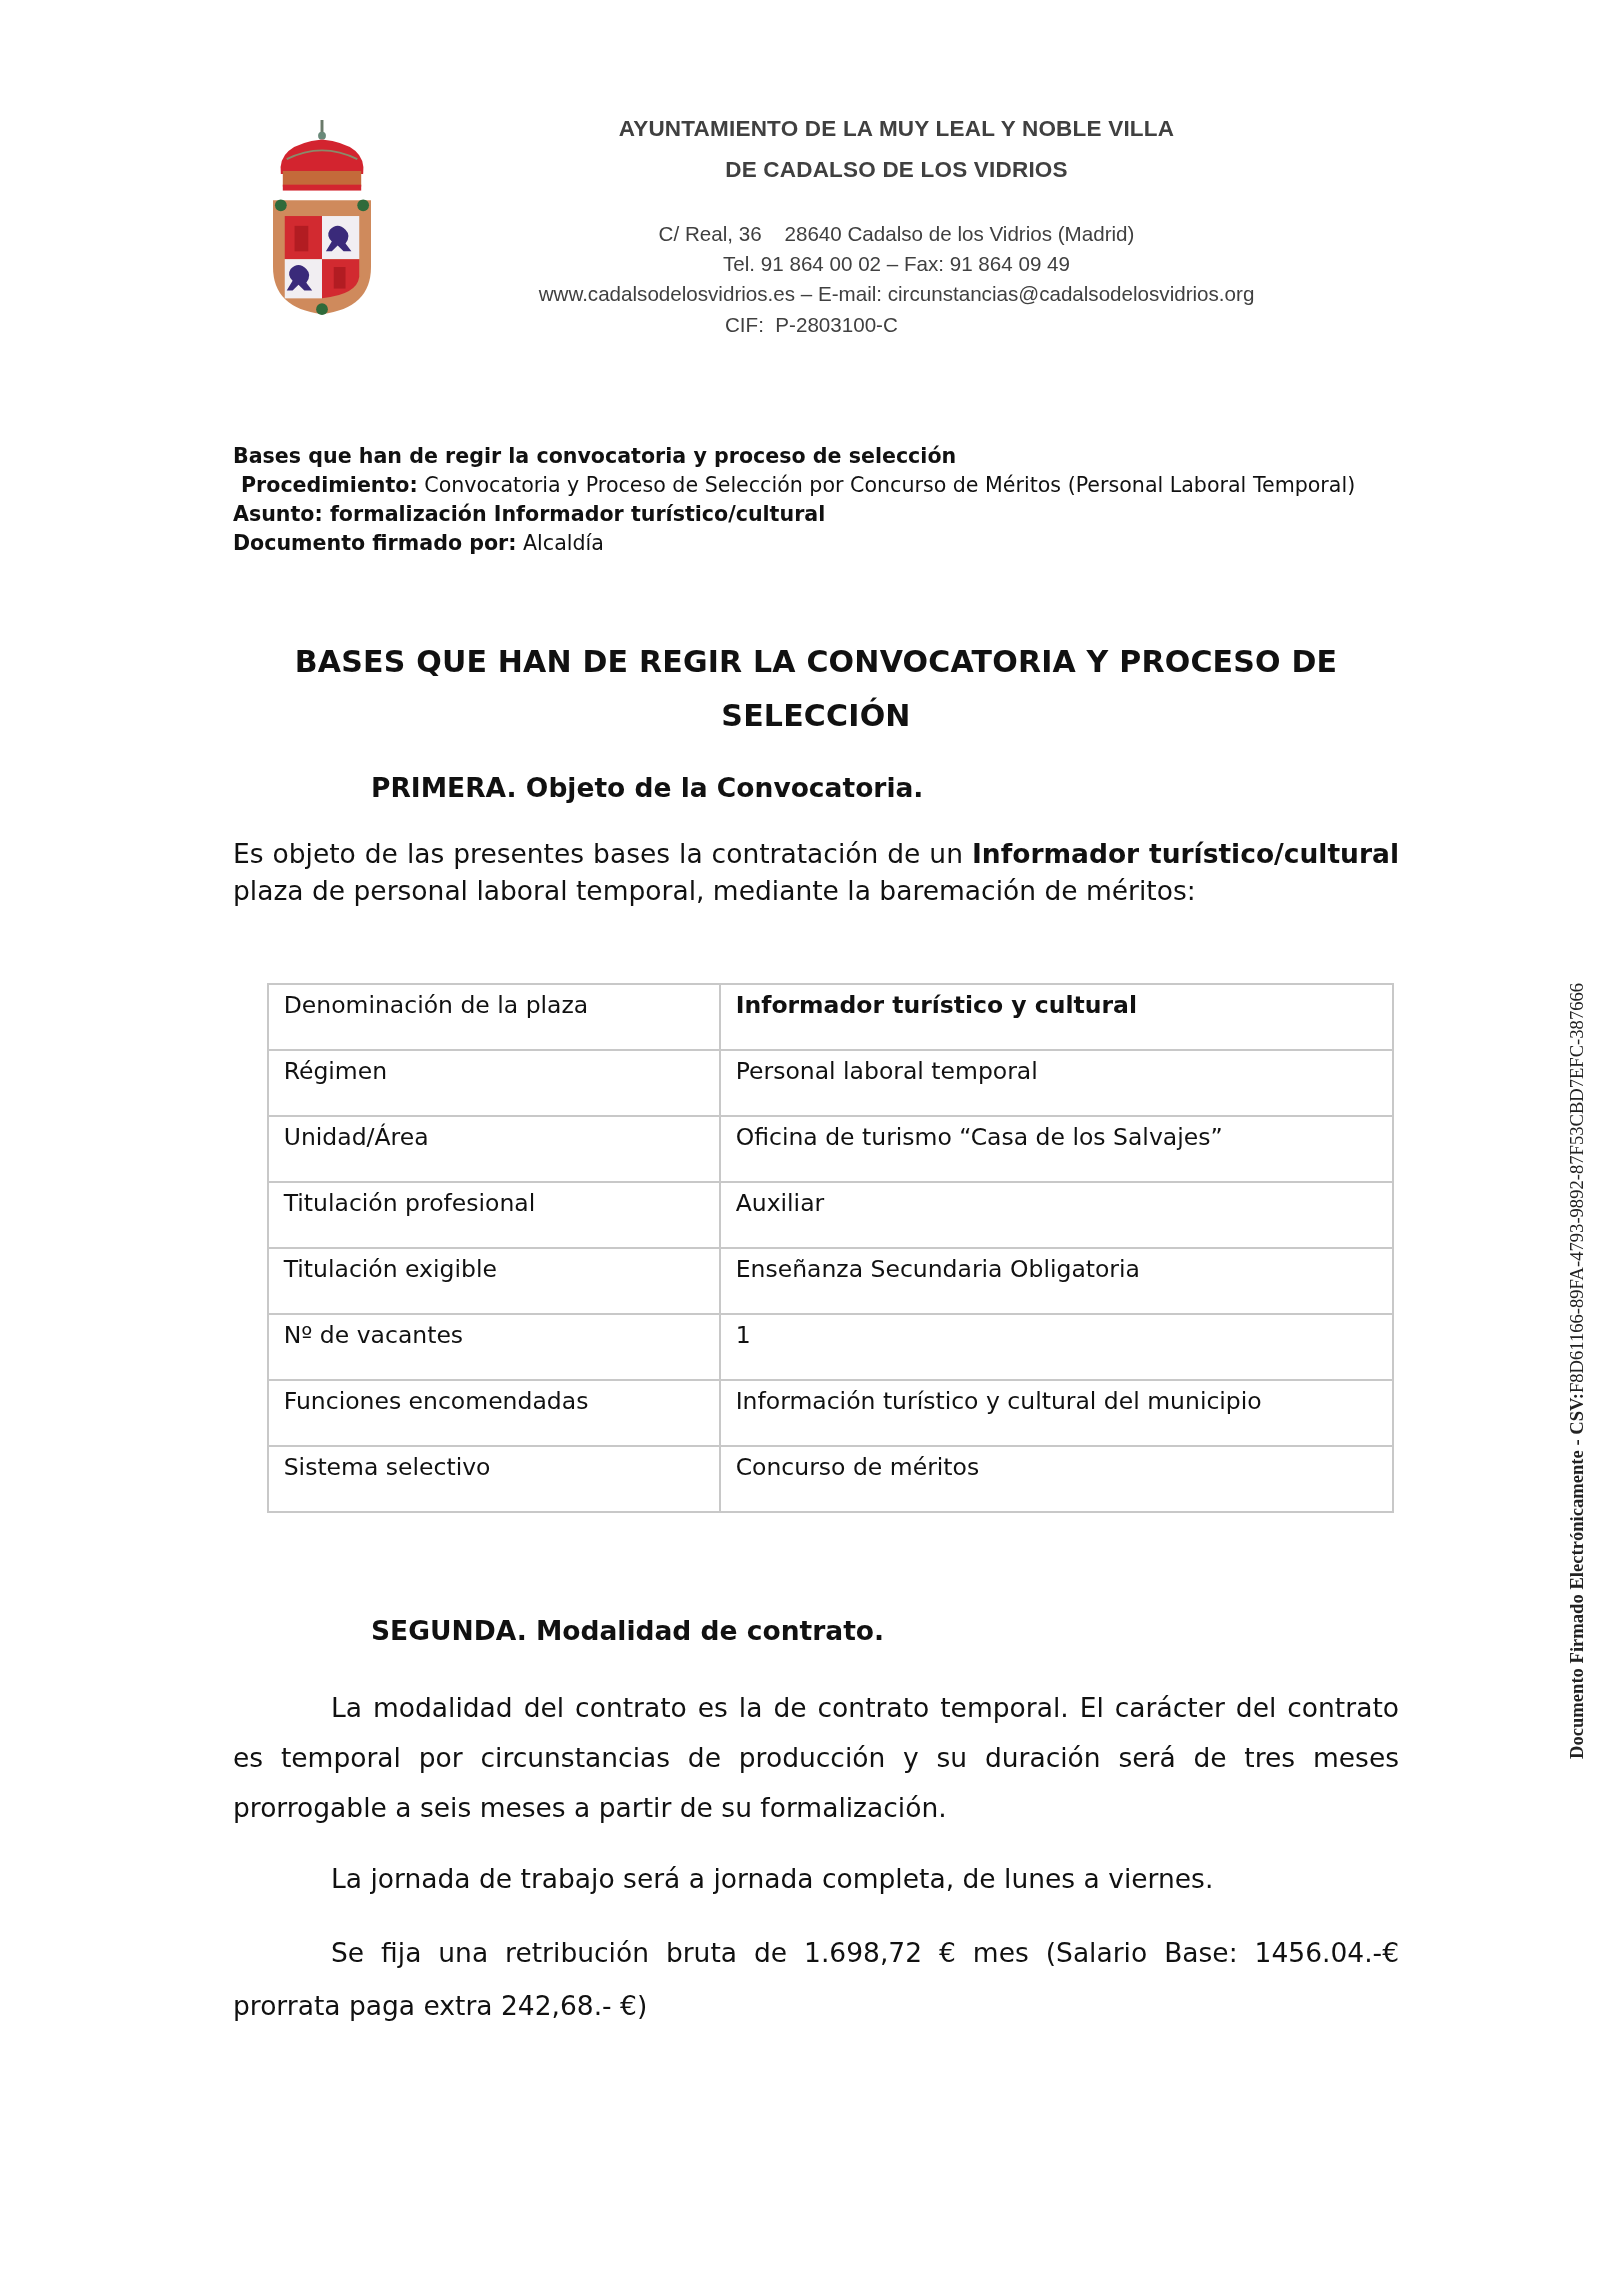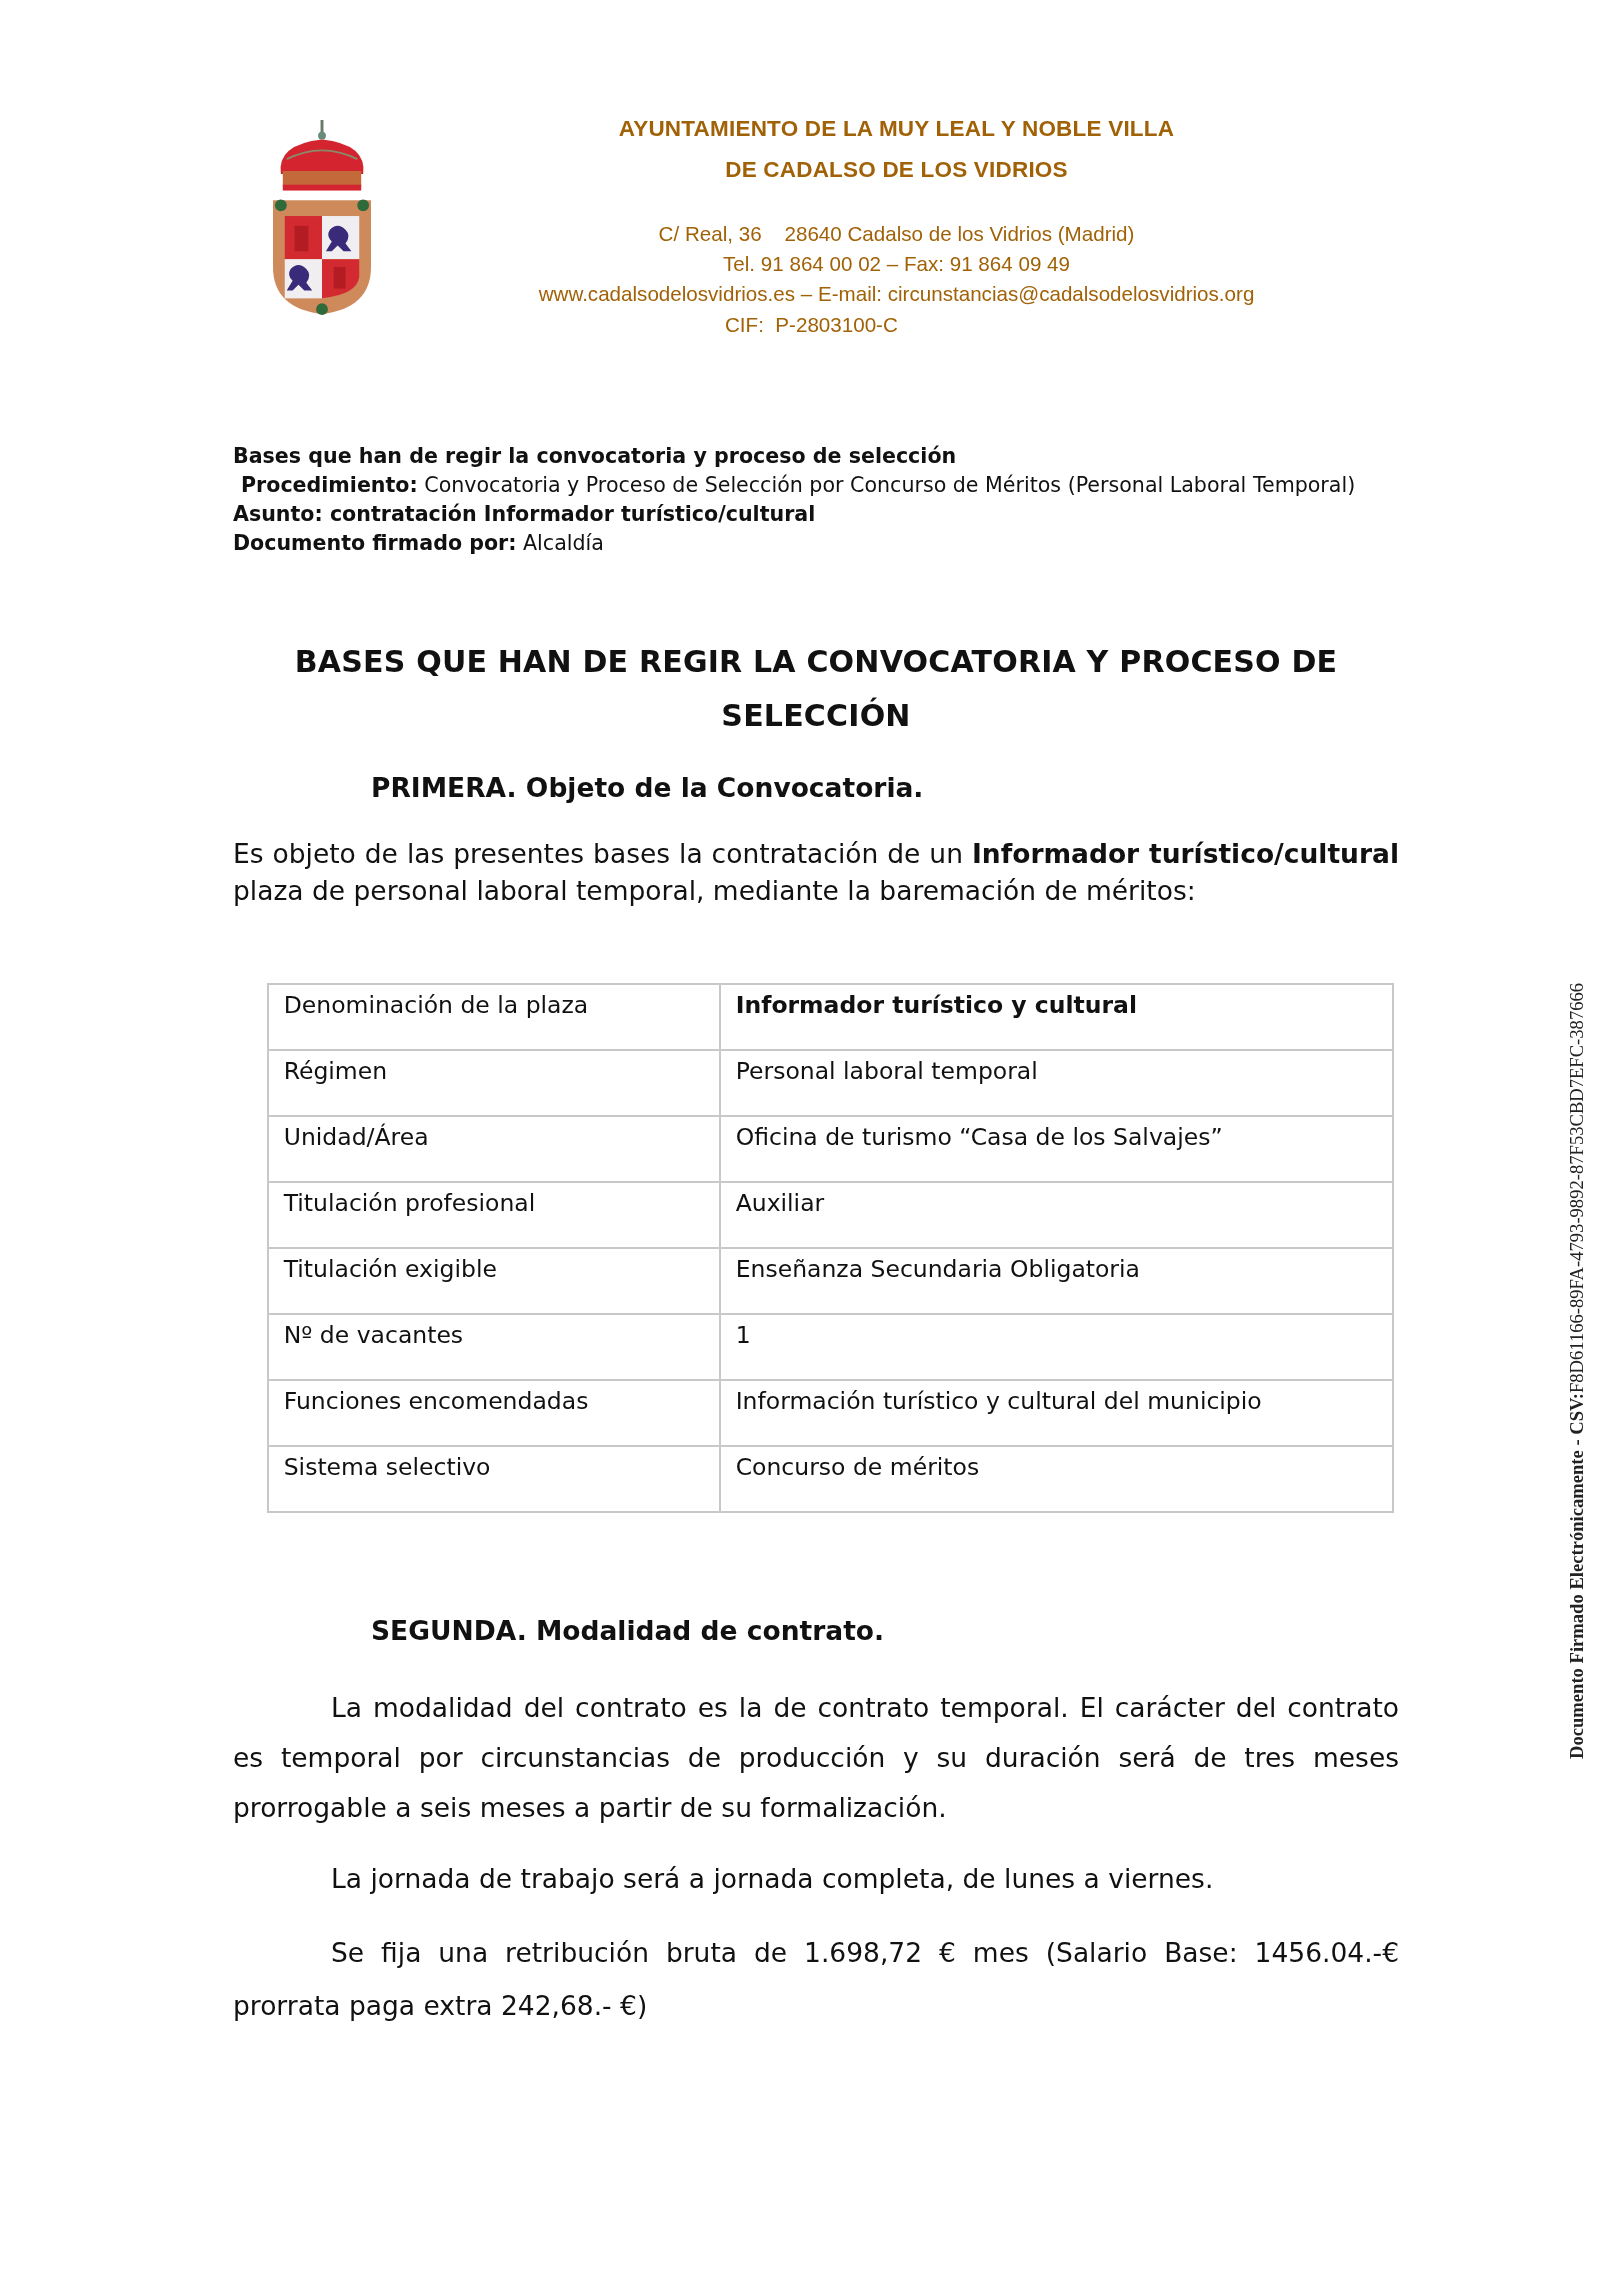--- a/index.html
+++ b/index.html
@@ -1,18 +1,18 @@
 <!DOCTYPE html>
 <html><head>
 <meta charset="utf-8">
 <style>
   html, body { margin:0; padding:0; background:#ffffff; }
   body { width:1621px; height:2293px; position:relative; overflow:hidden; color:#111; font-family:"DejaVu Sans", sans-serif; }
   .abs { position:absolute; }
-  .hdr { left:421px; width:951px; text-align:center; font-family:"Liberation Sans", sans-serif; color:#a16207; white-space:nowrap; }
+  .hdr { left:421px; width:951px; text-align:center; font-family:"Liberation Sans", sans-serif; color:#404040; white-space:nowrap; }
   .hdr-title { font-weight:bold; font-size:22.5px; letter-spacing:0.2px; }
   .hdr-line { font-size:20.6px; }
   .meta { left:233px; width:1166px; font-size:20.6px; line-height:29px; font-family:"DejaVu Sans", sans-serif; }
   .meta b { font-weight:bold; }
   .meta .just { text-align:justify; text-align-last:left;margin-left:8px; }
   .doc-title { left:233px; width:1166px; text-align:center; font-weight:bold; font-size:30px; line-height:54px; font-family:"DejaVu Sans", sans-serif; letter-spacing:0.2px; }
   .sec { left:331px; font-weight:bold; font-size:26.5px; font-family:"DejaVu Sans", sans-serif; white-space:nowrap;margin-left:40px; }
   .para { left:233px; width:1166px; font-size:26.5px; font-family:"DejaVu Sans", sans-serif; text-align:justify; }
   .para.p1 { line-height:37px; }
   .para.p2 { line-height:50px; text-indent:98px; }
@@ -57,21 +57,21 @@
 <div class="abs hdr hdr-title" style="top:116px;">AYUNTAMIENTO DE LA MUY LEAL Y NOBLE VILLA</div>
 <div class="abs hdr hdr-title" style="top:157px;">DE CADALSO DE LOS VIDRIOS</div>
 <div class="abs hdr hdr-line" style="top:222px; white-space:pre;">C/ Real, 36    28640 Cadalso de los Vidrios (Madrid)</div>
 <div class="abs hdr hdr-line" style="top:252px;">Tel. 91 864 00 02 – Fax: 91 864 09 49</div>
 <div class="abs hdr hdr-line" style="top:282px;">www.cadalsodelosvidrios.es – E-mail: circunstancias@cadalsodelosvidrios.org</div>
 <div class="abs hdr hdr-line" style="top:313px; left:421px; width:951px; text-align:left; padding-left:304px; box-sizing:border-box; white-space:pre;">CIF:  P-2803100-C</div>
 
 <div class="abs meta" style="top:442px;">
   <div><b>Bases que han de regir la convocatoria y proceso de selección</b></div>
   <div class="just"><b>Procedimiento:</b><span> Convocatoria y Proceso de Selección por Concurso de Méritos (Personal Laboral Temporal)</span></div>
-  <div><b>Asunto: contratación Informador turístico/cultural</b></div>
+  <div><b>Asunto: formalización Informador turístico/cultural</b></div>
   <div><b>Documento firmado por:</b><span> Alcaldía</span></div>
 </div>
 
 <div class="abs doc-title" style="top:635px; padding:0 59px; box-sizing:border-box;">BASES QUE HAN DE REGIR LA CONVOCATORIA Y PROCESO DE SELECCIÓN</div>
 
 <div class="abs sec" style="top:772px;">PRIMERA. Objeto de la Convocatoria.</div>
 <div class="abs para p1" style="top:835px;"><span>Es objeto de las presentes bases la contratación de un </span><b>Informador turístico/cultural</b><span> plaza de personal laboral temporal, mediante la baremación de méritos:</span></div>
 
 <table class="abs info">
   <tbody>

